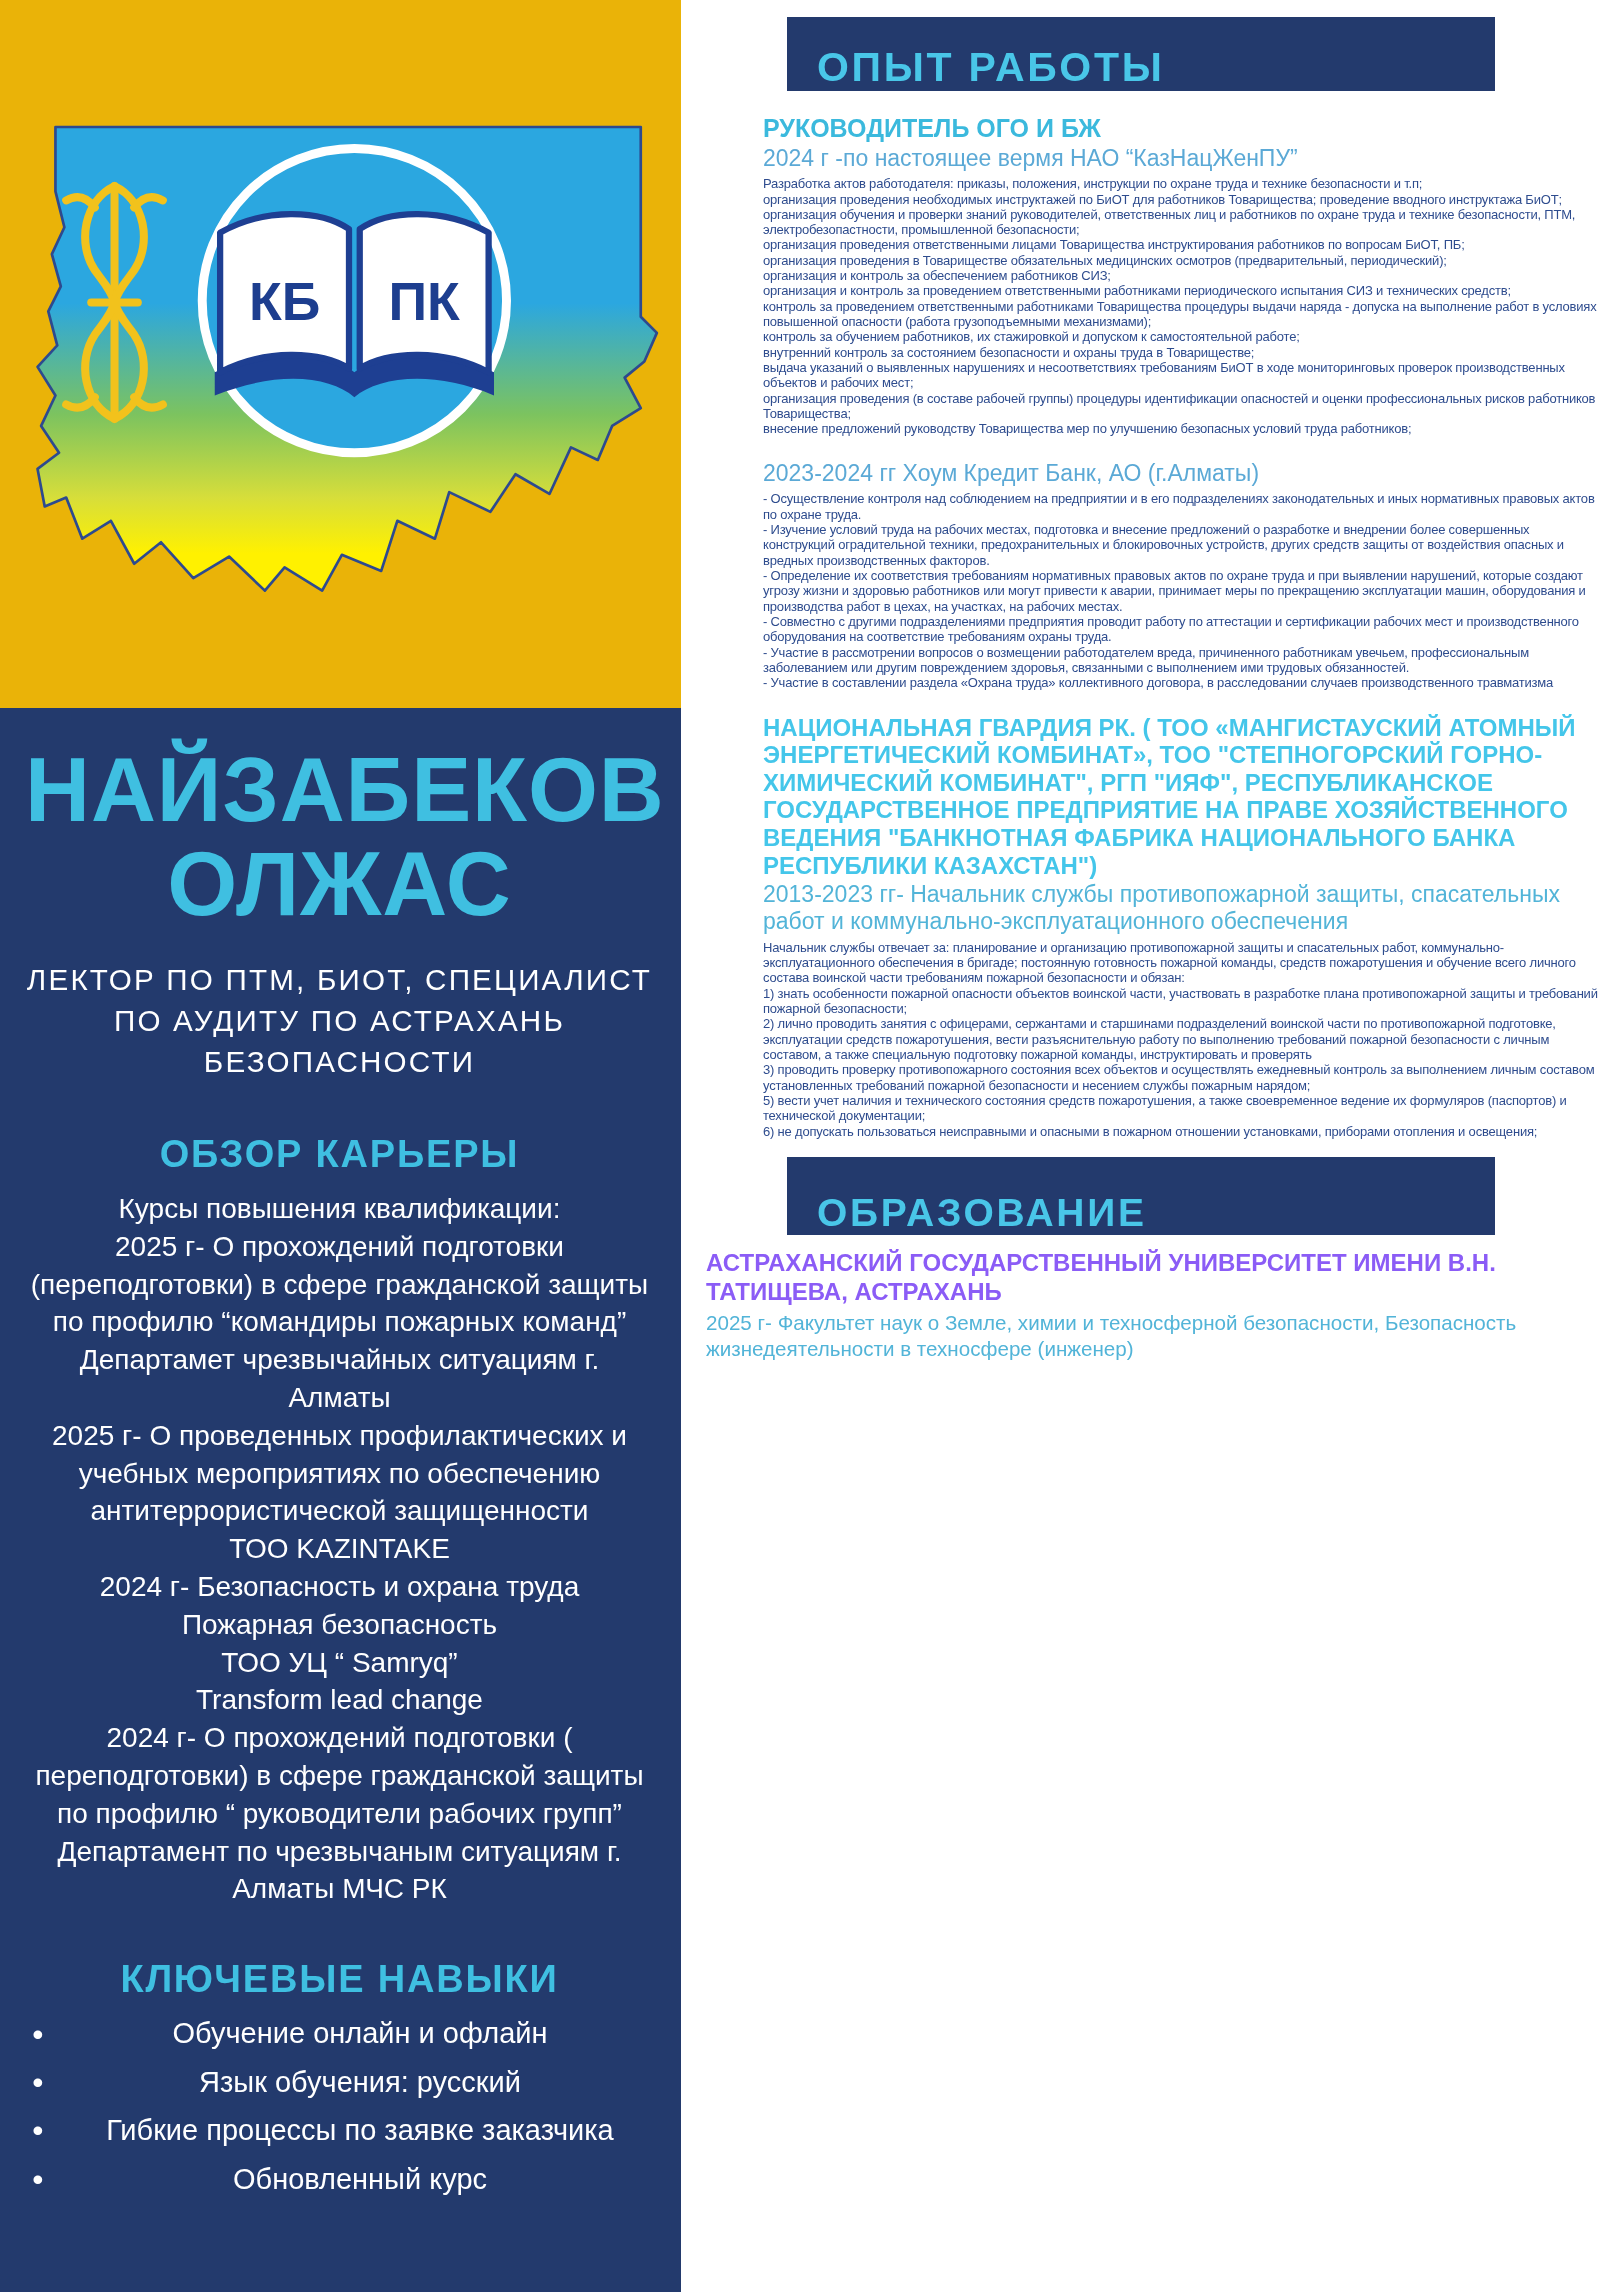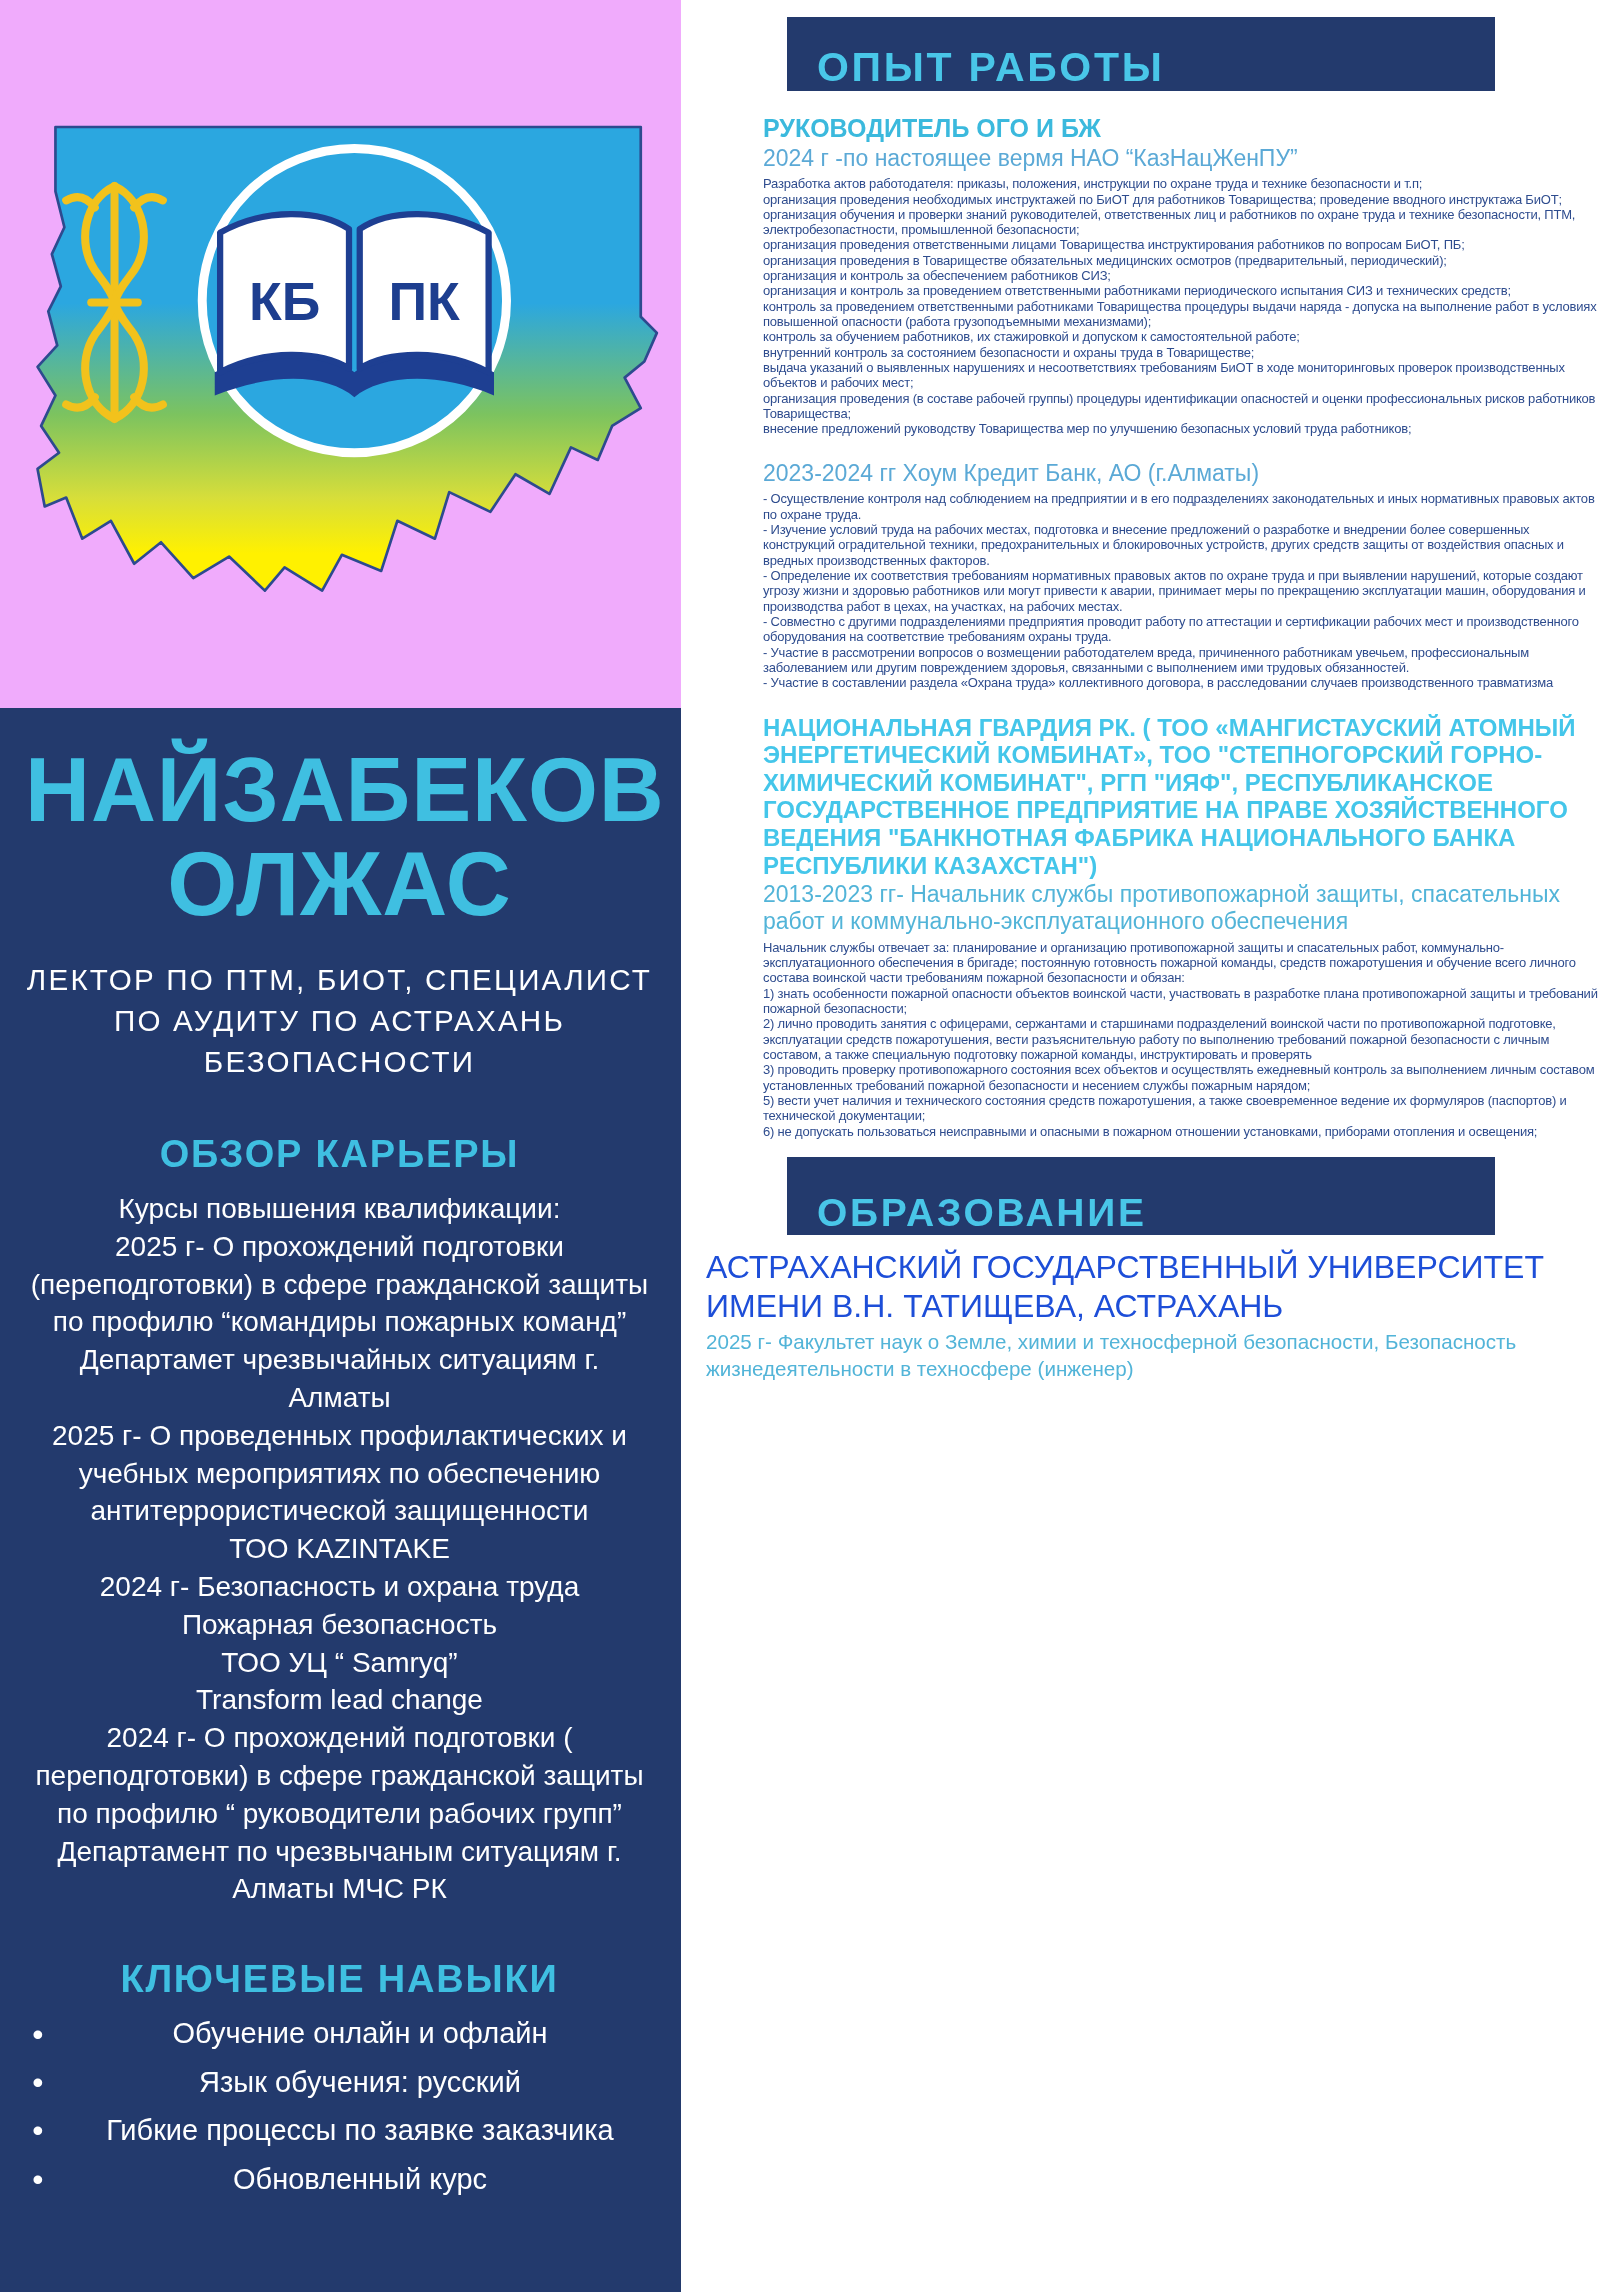--- a/index.html
+++ b/index.html
@@ -1,20 +1,20 @@
 <!DOCTYPE html>
 <html style="font-size:14.3px"><head>
 <meta charset="utf-8">
 <style>
   html,body{margin:0;padding:0;background:#e8e8e8;}
   .page{position:relative;width:1621px;height:2293px;background:#ffffff;overflow:hidden;
         font-family:"Liberation Sans",sans-serif;}
 
   
-  .sidebar{position:absolute;left:0;top:0;width:681px;height:2293px;background:#f0abfc;}
+  .sidebar{position:absolute;left:0;top:0;width:681px;height:2293px;background:#eab308;}
   .logo-area{position:absolute;left:25px;top:93px;width:648px;height:605px;}
   .side-navy{position:absolute;left:0;top:708px;width:681px;height:1585px;background:#233a6d;
              box-sizing:border-box;padding:36px 27px 0 25px;text-align:center;}
   .name{margin:0;color:#3fbfe1;font-size:90px;font-weight:700;line-height:1.04;letter-spacing:0.9px;}
   .subtitle{margin-top:29px;color:#ffffff;font-size:29.6px;font-weight:400;letter-spacing:2.2px;line-height:1.38;}
   .side-heading{margin:50px 0 0 0;color:#3fbfe1;font-size:38px;font-weight:700;letter-spacing:1.8px;}
   .career{margin-top:14.3px;}
   .career-line{color:#ffffff;font-size:28px;line-height:1.35;}
   .skills-list{margin-top:14.3px;}
   .skill-item{position:relative;color:#ffffff;font-size:29px;line-height:1.3;margin-bottom:10.7px;padding-left:41px;}
@@ -29,21 +29,21 @@
   .banner.edu span{font-size:39px;}
   .content{padding:0 18px 0 82px;}
   .job{margin-top:23px;}
   .job-title{margin:0;color:#3bb9dd;font-size:25px;font-weight:700;line-height:1.15;}
   .job-date{margin-top:1.8px;color:#5ba9d6;font-size:23px;line-height:1.18;}
   .job-body{margin-top:4.5px;}
   .job-body p{margin:0;color:#2e4c8e;font-size:13px;line-height:1.18;letter-spacing:-0.2px;}
   .job.bright .job-title{color:#44c6ea;font-size:24px;}
   .job.bright .job-date{color:#52b4d8;font-size:23px;}
   .edu-block{padding-left:25px;}
-  .edu-school{margin:12.5px 0 0 0;color:#1d4ed8;font-size:32px;font-weight:400;line-height:1.22;}
+  .edu-school{margin:12.5px 0 0 0;color:#8b5cf6;font-size:24px;font-weight:700;line-height:1.22;}
   .edu-details{margin-top:3.6px;color:#52b4d8;font-size:20.6px;line-height:1.3;}
 </style>
 </head>
 <body>
 
 <div class="page">
 
   <aside class="sidebar">
 
     <div class="logo-area">

